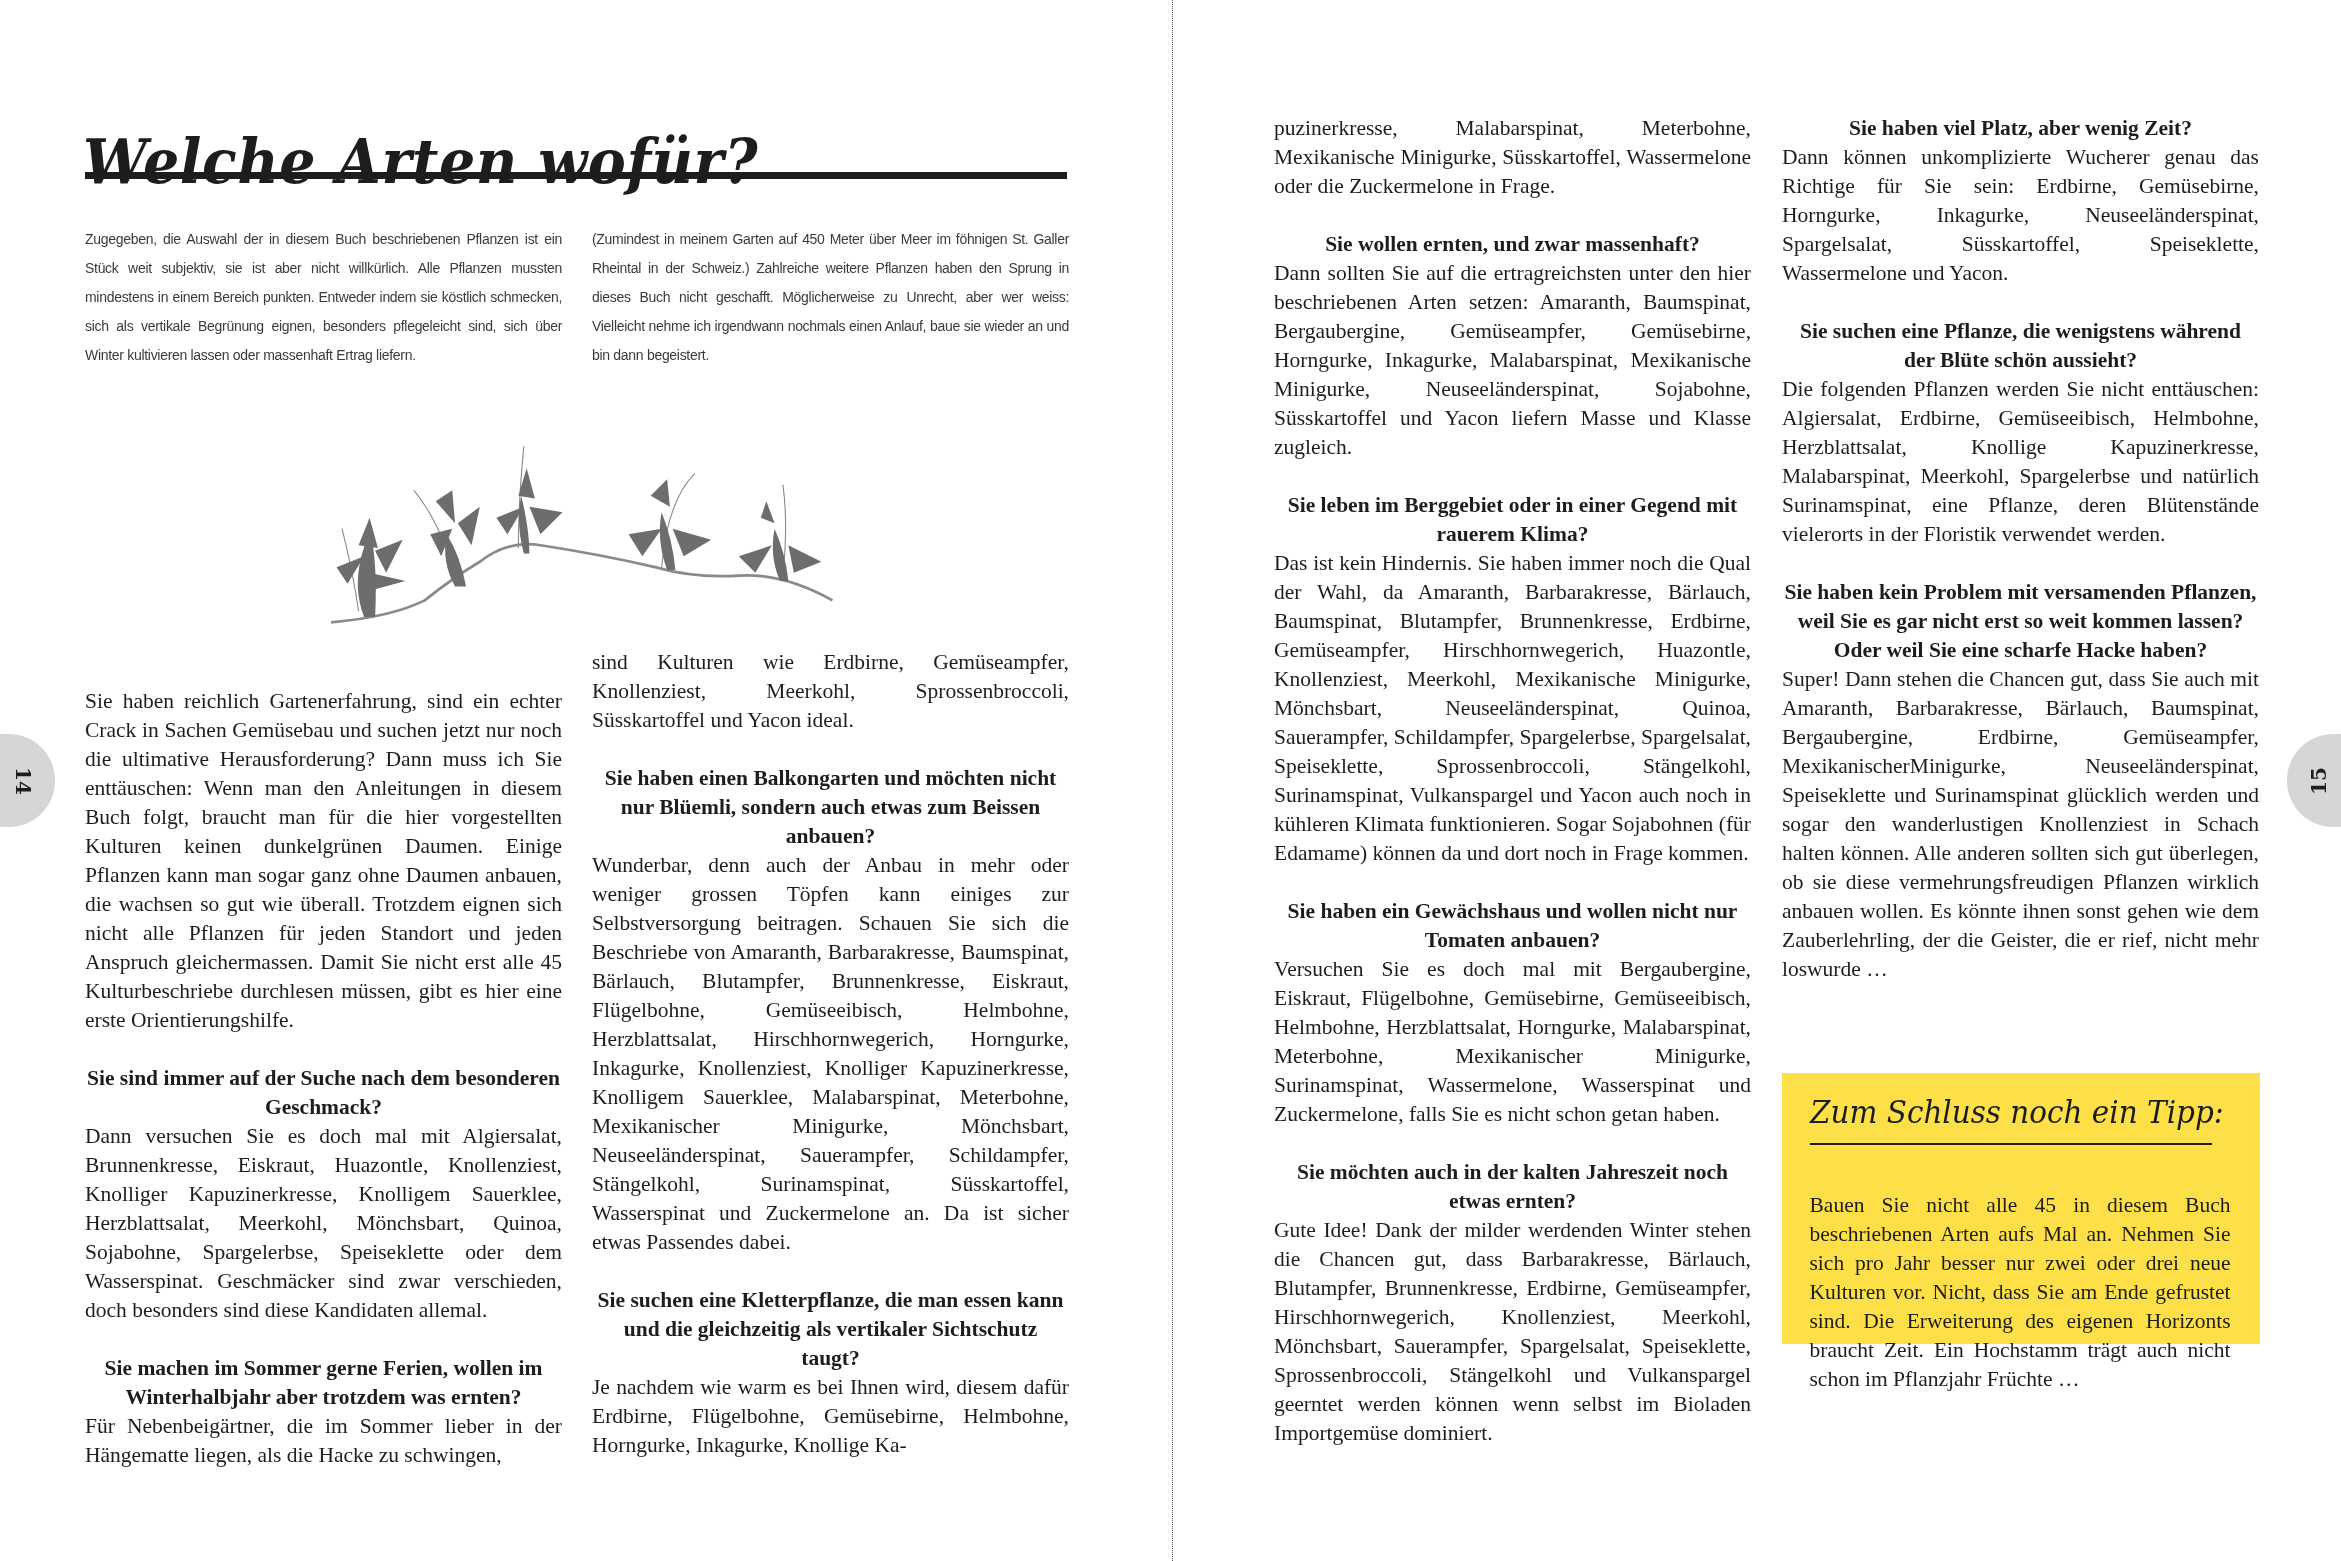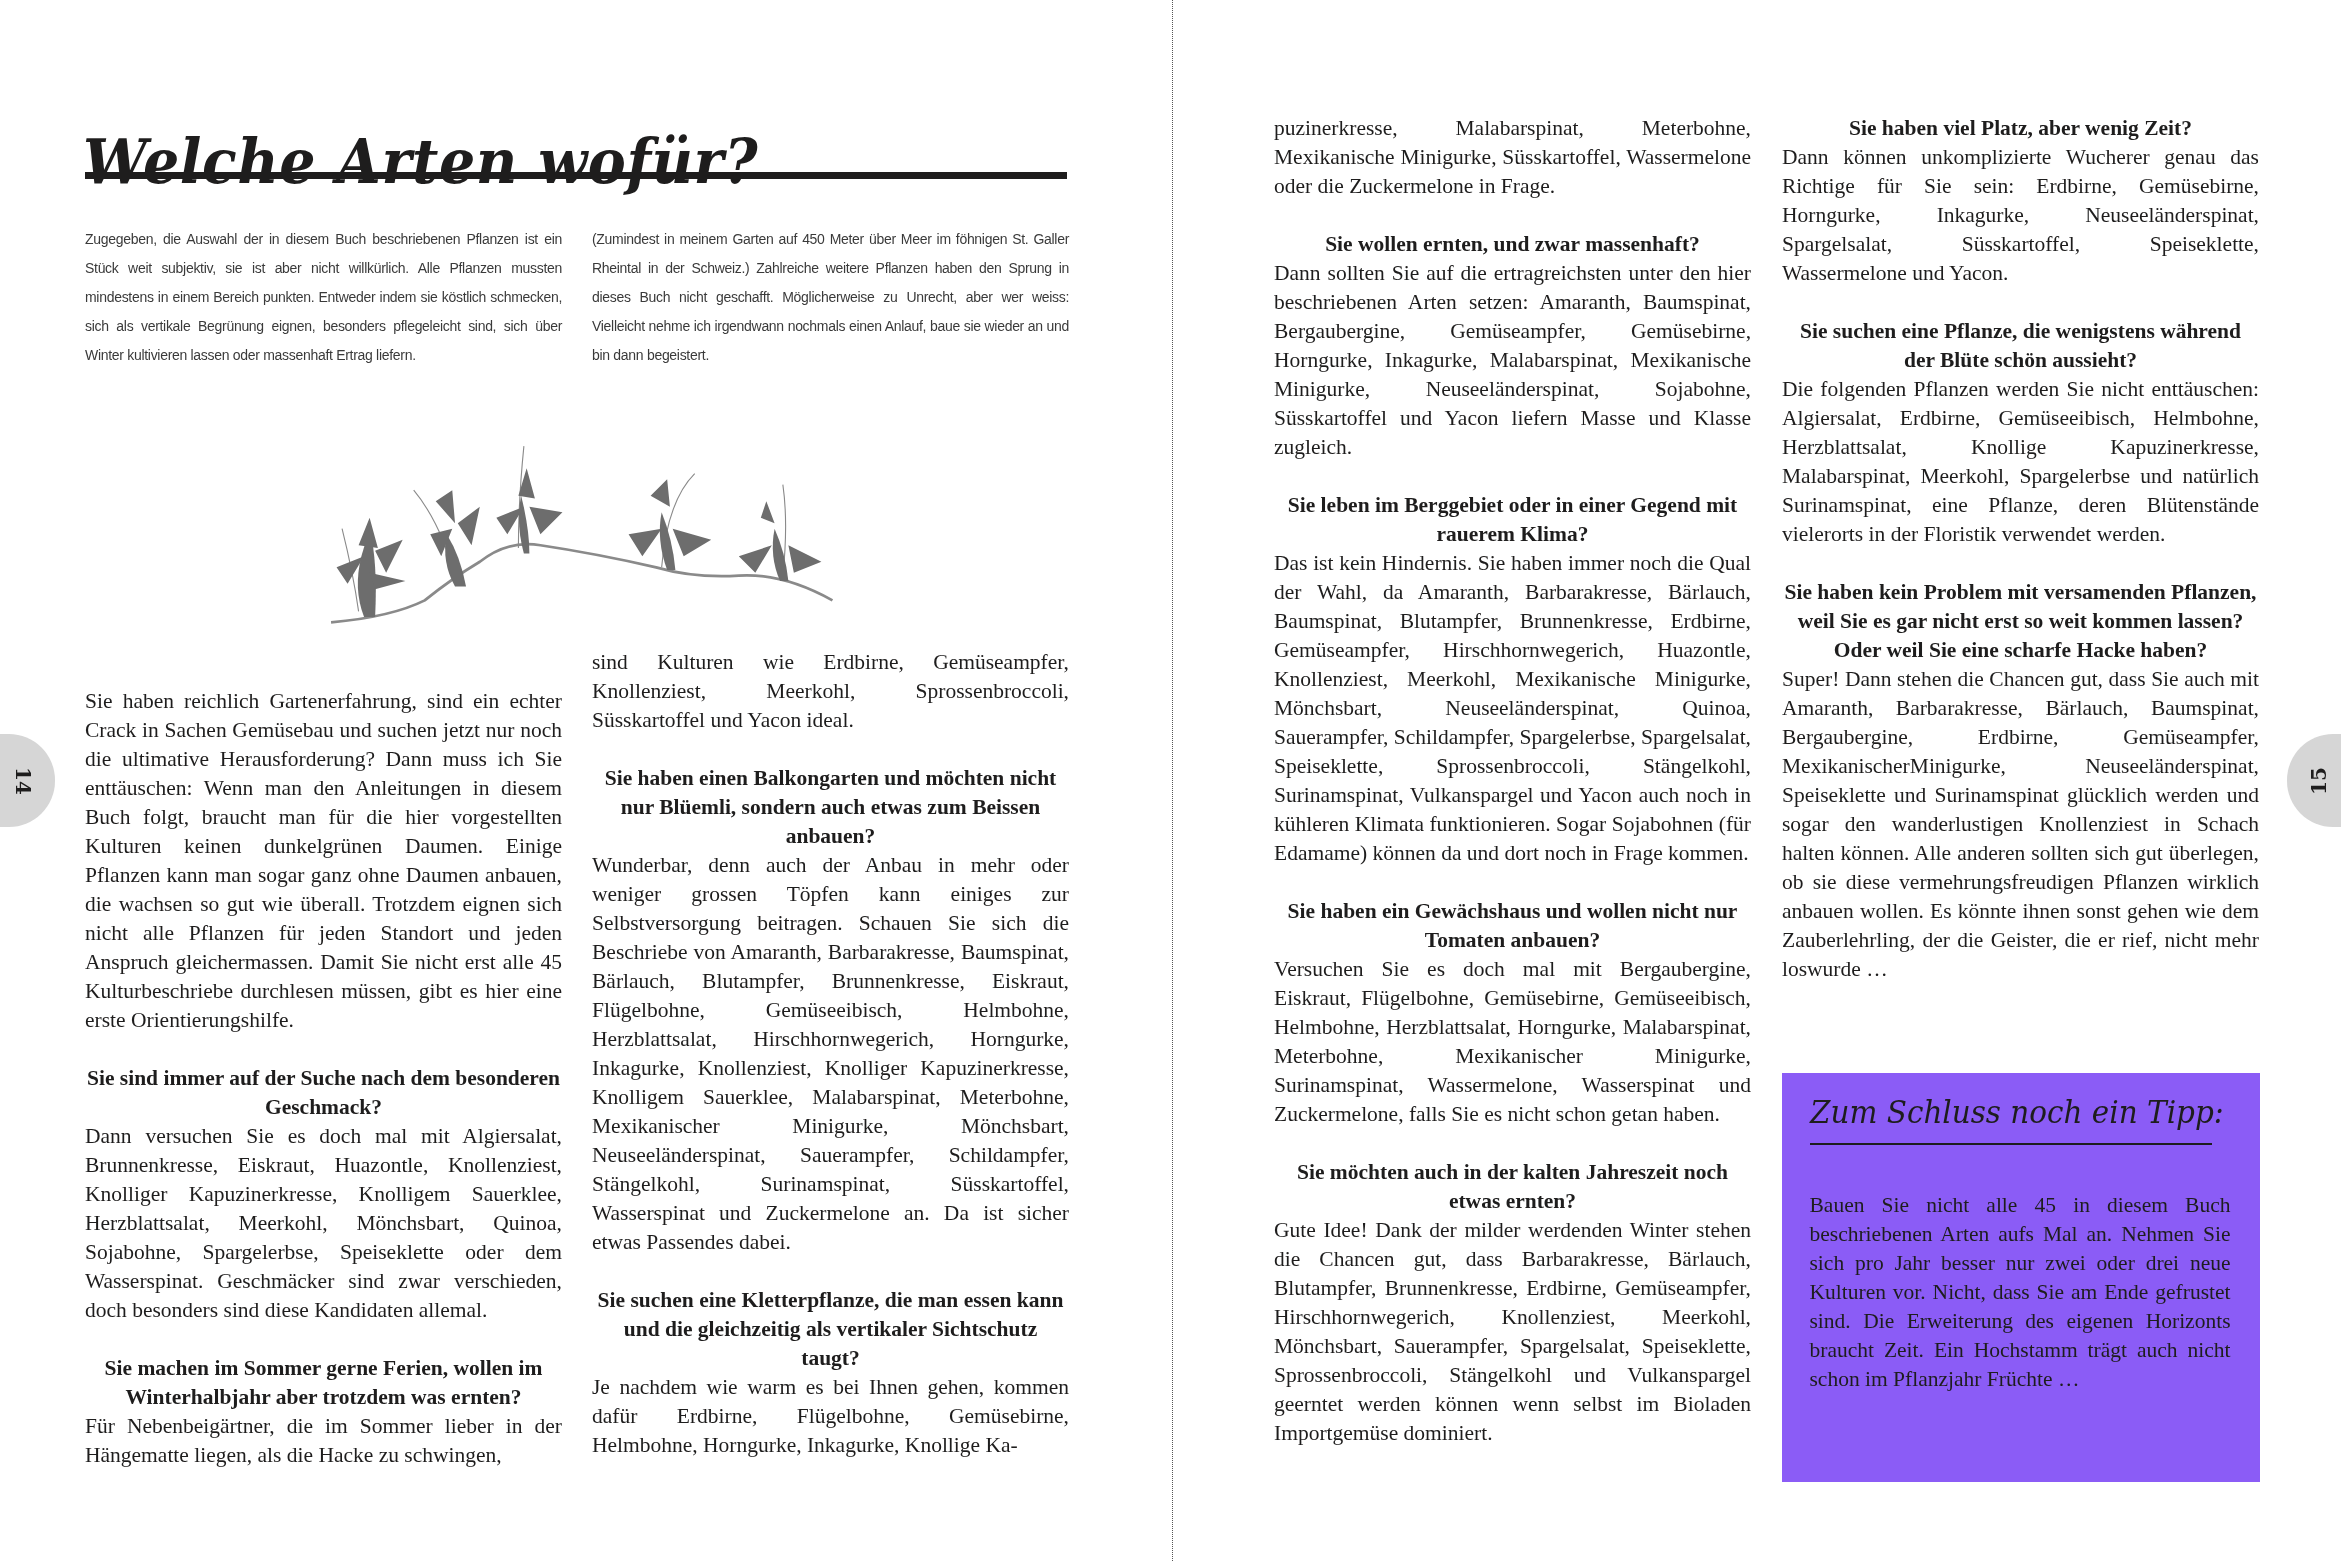--- a/index.html
+++ b/index.html
@@ -12,21 +12,21 @@
   .intro.c1 { left:85px; }
   .intro.c2 { left:592px; }
   .col { position:absolute; width:477px; font-family:"Liberation Serif", serif; font-size:21.5px; line-height:29px; text-align:justify; color:#1e1d1d; }
   .col p { margin:0 0 29px 0; }
   .col h3 { margin:0; font-size:21.5px; line-height:29px; font-weight:bold; text-align:center; }
   .col .body { margin:0 0 29px 0; }
   .l1 { left:85px; top:687px; }
   .l2 { left:592px; top:648px; }
   .r1 { left:1274px; top:114px; }
   .r2 { left:1782px; top:114px; }
-  .tipbox { position:absolute; left:1782px; top:1073px; width:478px; height:409px; background:#8b5cf6; }
+  .tipbox { position:absolute; left:1782px; top:1073px; width:478px; height:271px; background:#fde047; }
   .tip-title { position:absolute; left:27.5px; top:21px; font-family:"DejaVu Serif", serif; font-style:italic; font-size:31px; white-space:nowrap; color:#1e1d1d; transform:scaleX(0.95); transform-origin:left top; }
   .tip-rule { position:absolute; left:27.5px; top:70px; width:402px; height:2.2px; background:#1e1d1d; }
   .tip-body { position:absolute; left:27.5px; top:118px; width:421px; font-family:"Liberation Serif", serif; font-size:21.5px; line-height:29px; text-align:justify; color:#1e1d1d; }
   .pagetab { position:absolute; top:734px; width:55px; height:93px; background:#d6d6d6; }
   .pagetab.left { left:0; border-radius:0 46px 46px 0; }
   .pagetab.right { left:2287px; border-radius:46px 0 0 46px; }
   .pagenum { position:absolute; top:50%; font-family:"DejaVu Serif", serif; font-weight:bold; font-size:20px; color:#1e1d1d; white-space:nowrap; }
   .pagetab.left .pagenum { left:23px; transform:translate(-50%,-50%) rotate(90deg); }
   .pagetab.right .pagenum { left:32px; transform:translate(-50%,-50%) rotate(-90deg); }
   .plant { position:absolute; left:309px; top:435px; width:551px; height:204px; }
@@ -74,21 +74,21 @@
       <p class="body">Dann versuchen Sie es doch mal mit Algiersalat, Brunnenkresse, Eiskraut, Huazontle, Knollenziest, Knolliger Kapuzinerkresse, Knolligem Sauerklee, Herzblattsalat, Meerkohl, Mönchsbart, Quinoa, Sojabohne, Spargelerbse, Speiseklette oder dem Wasserspinat. Geschmäcker sind zwar verschieden, doch besonders sind diese Kandidaten allemal.</p>
       <h3>Sie machen im Sommer gerne Ferien, wollen im Winterhalbjahr aber trotzdem was ernten?</h3>
       <p class="body">Für Nebenbeigärtner, die im Sommer lieber in der Hängematte liegen, als die Hacke zu schwingen,</p>
     </div>
 
     <div class="col l2">
       <p class="body">sind Kulturen wie Erdbirne, Gemüseampfer, Knollenziest, Meerkohl, Sprossenbroccoli, Süsskartoffel und Yacon ideal.</p>
       <h3>Sie haben einen Balkongarten und möchten nicht nur Blüemli, sondern auch etwas zum Beissen anbauen?</h3>
       <p class="body">Wunderbar, denn auch der Anbau in mehr oder weniger grossen Töpfen kann einiges zur Selbstversorgung beitragen. Schauen Sie sich die Beschriebe von Amaranth, Barbarakresse, Baumspinat, Bärlauch, Blutampfer, Brunnenkresse, Eiskraut, Flügelbohne, Gemüseeibisch, Helmbohne, Herzblattsalat, Hirschhornwegerich, Horngurke, Inkagurke, Knollenziest, Knolliger Kapuzinerkresse, Knolligem Sauerklee, Malabarspinat, Meterbohne, Mexikanischer Minigurke, Mönchsbart, Neuseeländerspinat, Sauerampfer, Schildampfer, Stängelkohl, Surinamspinat, Süsskartoffel, Wasserspinat und Zuckermelone an. Da ist sicher etwas Passendes dabei.</p>
       <h3>Sie suchen eine Kletterpflanze, die man essen kann und die gleichzeitig als vertikaler Sichtschutz taugt?</h3>
-      <p class="body">Je nachdem wie warm es bei Ihnen gehen, kommen dafür Erdbirne, Flügelbohne, Gemüsebirne, Helmbohne, Horngurke, Inkagurke, Knollige Ka-</p>
+      <p class="body">Je nachdem wie warm es bei Ihnen wird, diesem dafür Erdbirne, Flügelbohne, Gemüsebirne, Helmbohne, Horngurke, Inkagurke, Knollige Ka-</p>
     </div>
 
     <div class="pagetab left">
       <span class="pagenum">14</span>
     </div>
   </div>
 
   <div>
     <div class="col r1">
       <p class="body">puzinerkresse, Malabarspinat, Meterbohne, Mexikanische Minigurke, Süsskartoffel, Wassermelone oder die Zuckermelone in Frage.</p>

